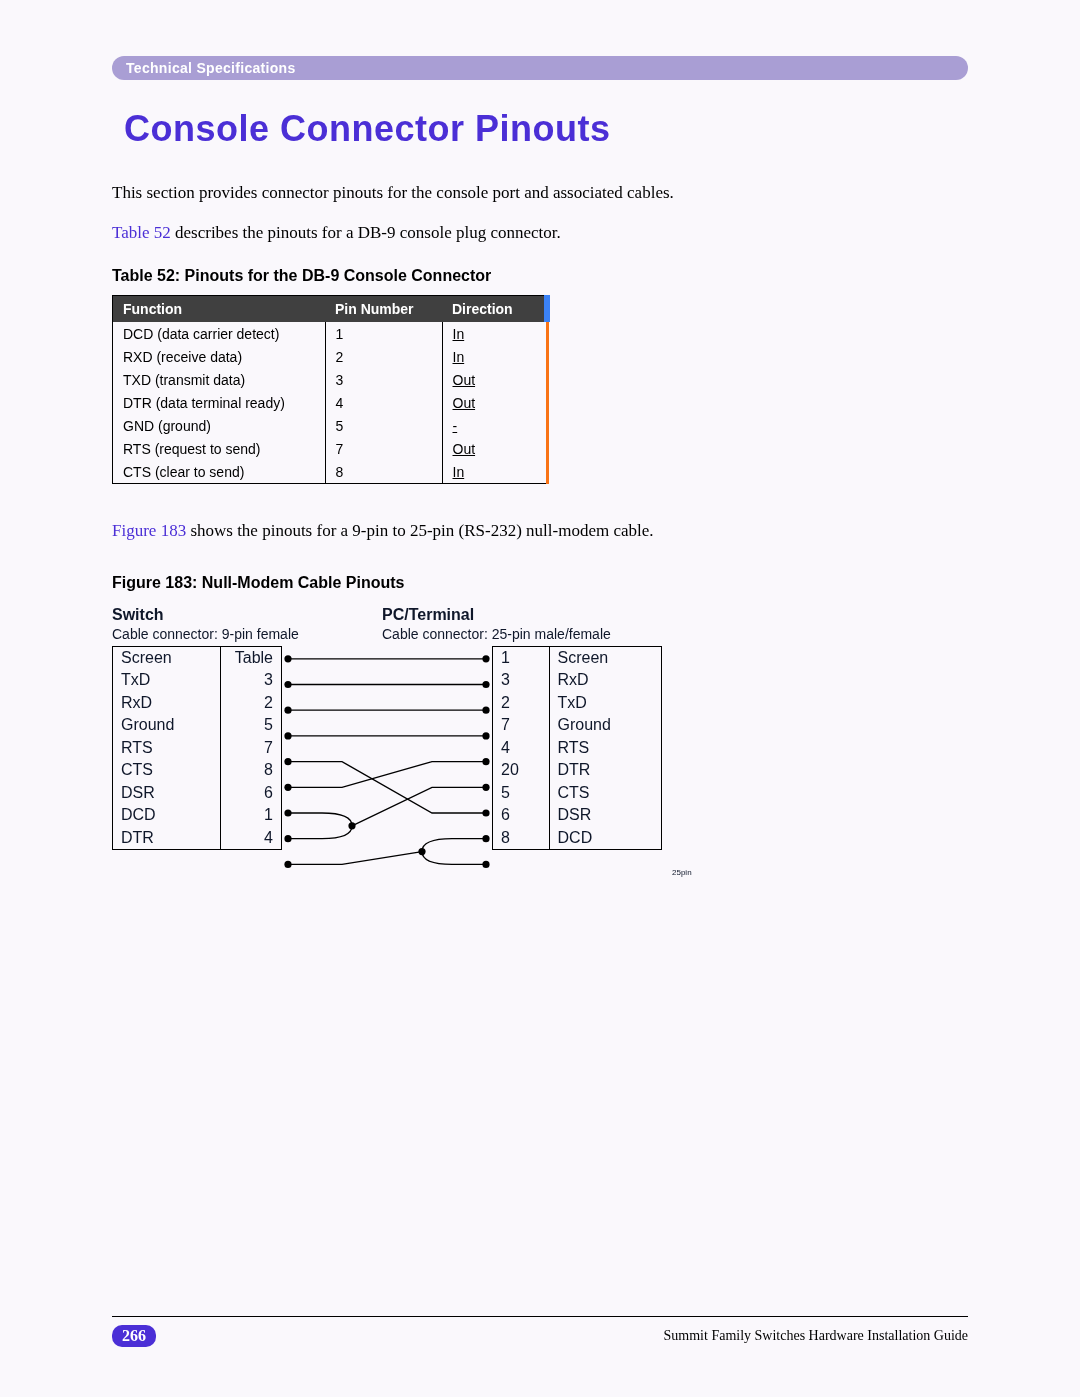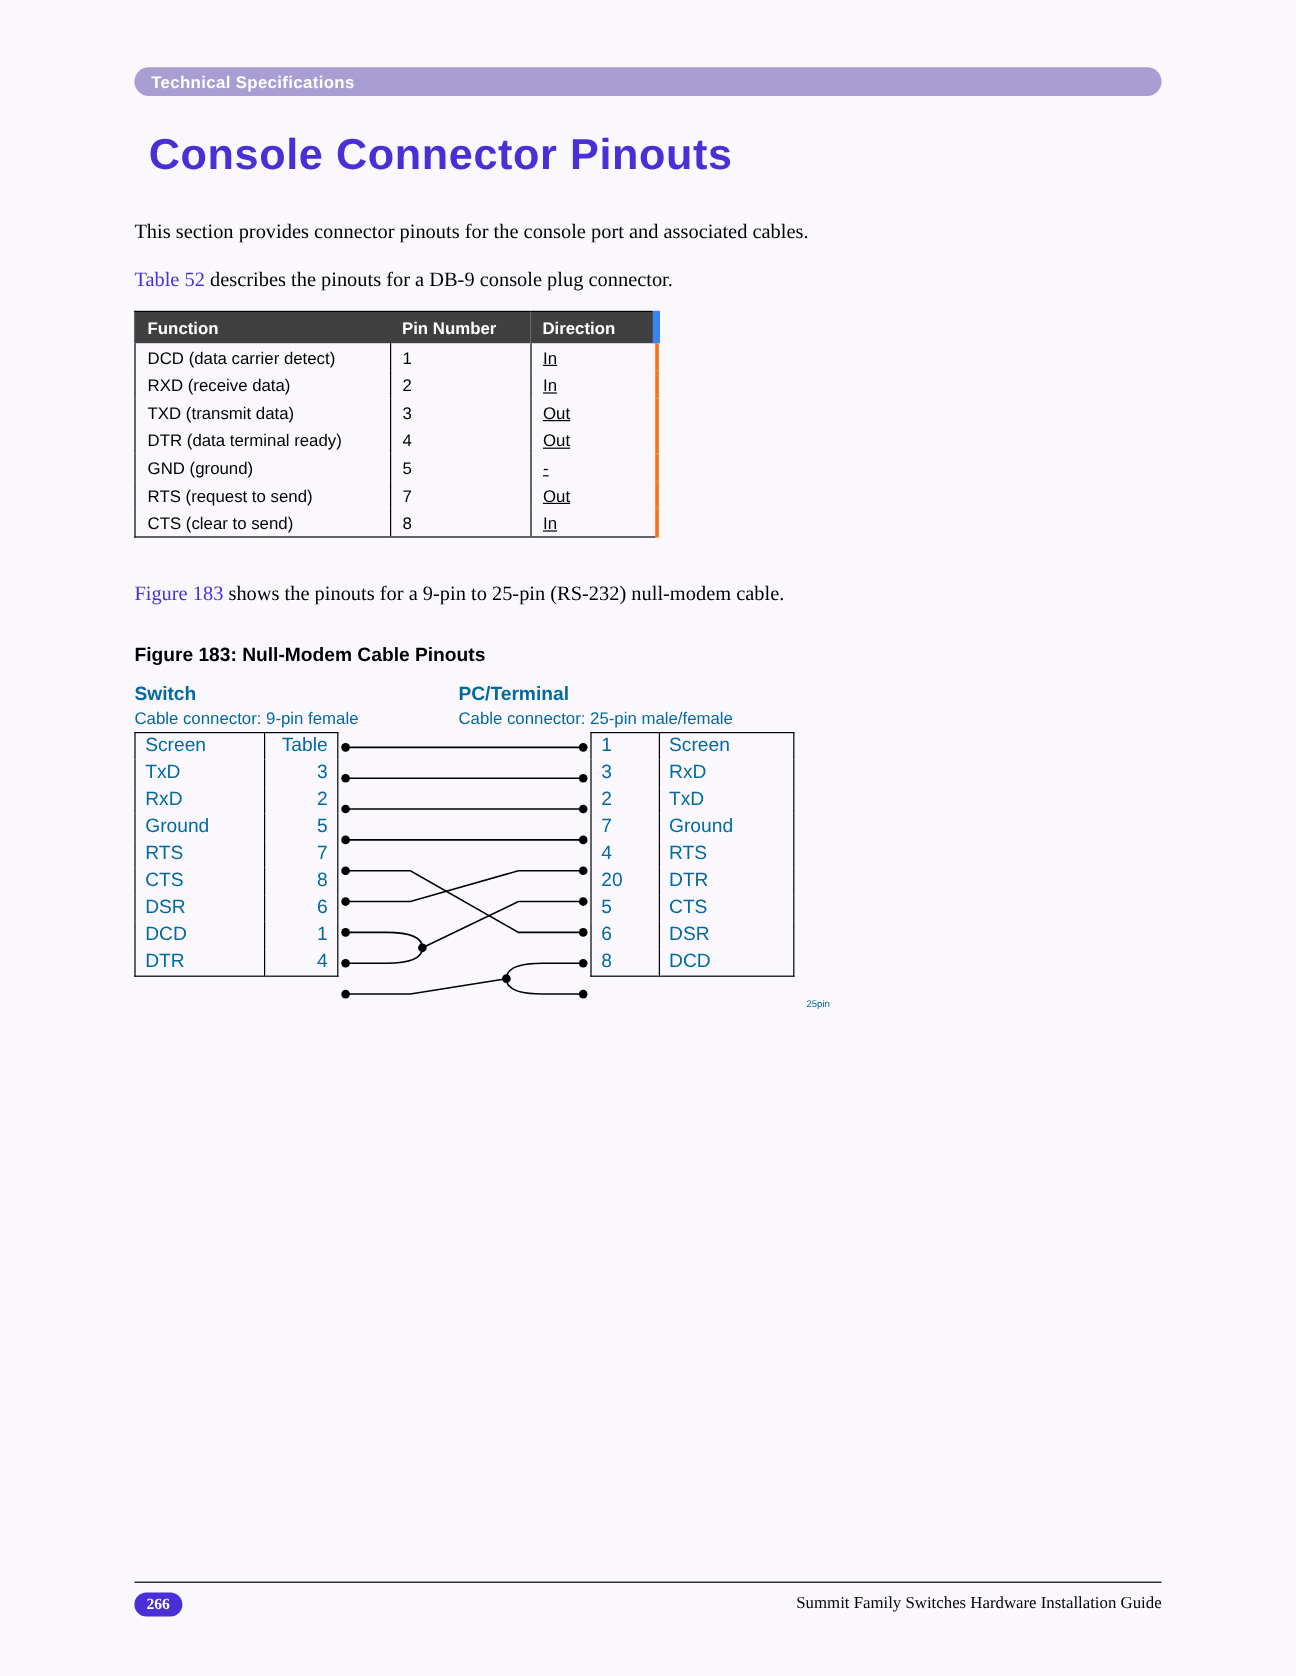--- a/index.html
+++ b/index.html
@@ -92,21 +92,21 @@
   table.pinout .col-func { width: 190px; }
   table.pinout .col-pin  { width: 95px; }
   table.pinout .col-dir  { width: 80px; }
 
   
   .diagram {
     position: relative;
     width: 640px;
     font-family: Arial, Helvetica, sans-serif;
     font-size: 16px;
-    color: #0369a1;
+    color: #0f172a;
     margin-top: 12px;
   }
   .diag-headers { display: flex; font-weight: bold; margin-bottom: 2px; }
   .diag-headers .hleft  { width: 270px; }
   .diag-headers .hright { margin-left: 0; }
   .diag-sub { display: flex; font-size: 14px; margin-bottom: 4px; }
   .diag-sub .hleft  { width: 270px; }
   .diag-sub .hright { }
   .diag-body { position: relative; height: 232px; }
   .left-table, .right-table {
@@ -153,21 +153,21 @@
     font-size: 14px;
     display: flex;
     align-items: center;
     justify-content: space-between;
   }
   .page-badge {
     background: #4b2fd6;
     color: #ffffff;
     font-family: "Palatino Linotype", Palatino, Georgia, serif;
     font-weight: bold;
-    font-size: 13px;
+    font-size: 16px;
     border-radius: 10px;
     padding: 2px 10px;
   }
 </style>
 </head>
 <body>
 
 <div class="page">
 
   <div class="header-bar">
@@ -177,20 +177,21 @@
   <div class="content">
 
     <h1 class="section-title">Console Connector Pinouts</h1>
 
     <p class="body">This section provides connector pinouts for the console port and associated cables.</p>
 
     <p class="body">
       <span class="link">Table 52</span><span> describes the pinouts for a DB-9 console plug connector.</span>
     </p>
 
+    <div class="table-caption">Table 52: Pinouts for the DB-9 Console Connector</div>
 
     <table class="pinout">
       <thead>
         <tr>
           <th class="col-func">Function</th>
           <th class="col-pin">Pin Number</th>
           <th class="col-dir">Direction</th>
         </tr>
       </thead>
       <tbody id="t52-body">

